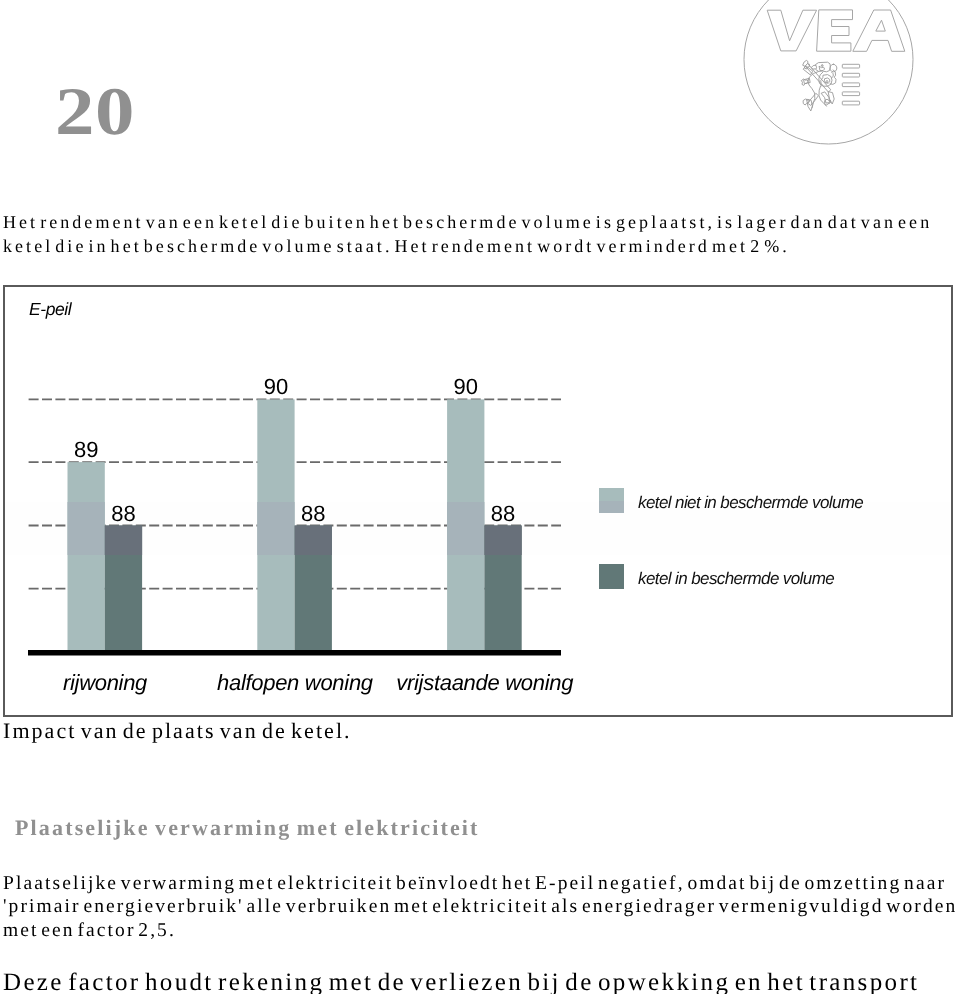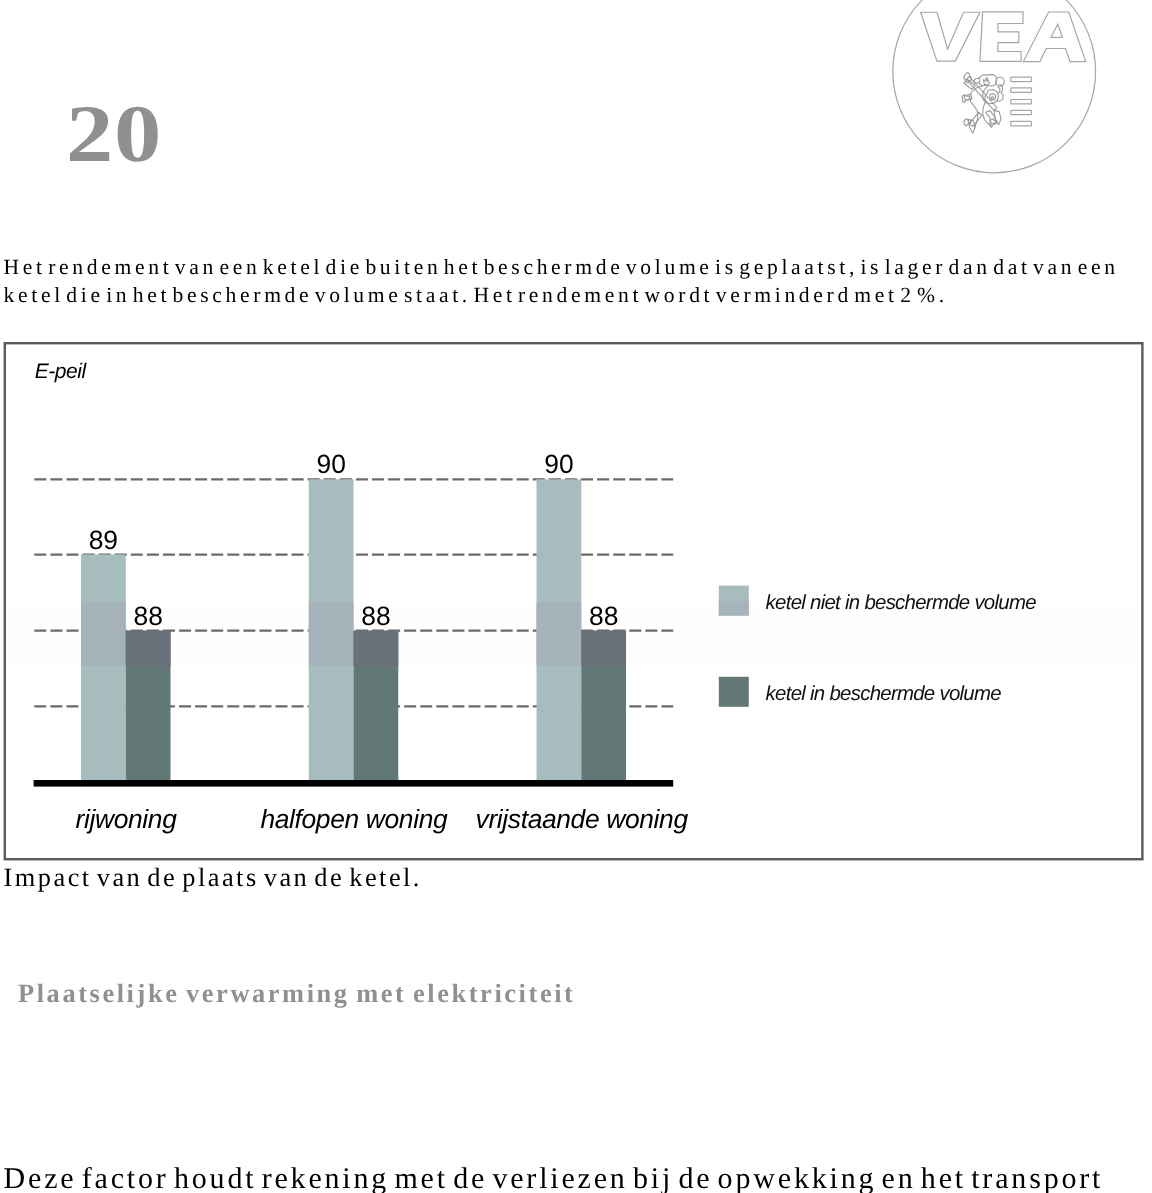--- a/index.html
+++ b/index.html
@@ -112,14 +112,15 @@
       <text x="29" y="315" font-family="Liberation Sans, sans-serif" font-style="italic" font-size="17.5" letter-spacing="-0.4" fill="#000">E-peil</text>
       <rect x="599" y="488" width="25" height="25" fill="#a7bcbc"></rect>
       <rect x="599" y="501" width="25" height="12" fill="#a6b3ba"></rect>
       <text x="638" y="507.5" font-family="Liberation Sans, sans-serif" font-style="italic" font-size="17" letter-spacing="-0.6" fill="#111">ketel niet in beschermde volume</text>
       <rect x="599" y="564" width="25" height="25" fill="#617877"></rect>
       <text x="638" y="583.5" font-family="Liberation Sans, sans-serif" font-style="italic" font-size="17" letter-spacing="-0.6" fill="#111">ketel in beschermde volume</text>
     </svg>
 
   <div id="caption">Impact van de plaats van de ketel.</div>
   <div id="h2">Plaatselijke verwarming met elektriciteit</div>
+  <div id="p1">Plaatselijke verwarming met elektriciteit beïnvloedt het E-peil negatief, omdat bij de omzetting naar 'primair energieverbruik' alle verbruiken met elektriciteit als energiedrager vermenigvuldigd worden met een factor 2,5.</div>
   <div id="p2">Deze factor houdt rekening met de verliezen bij de opwekking en het transport van elektriciteit.</div>
 </div>
 
 </body></html>

